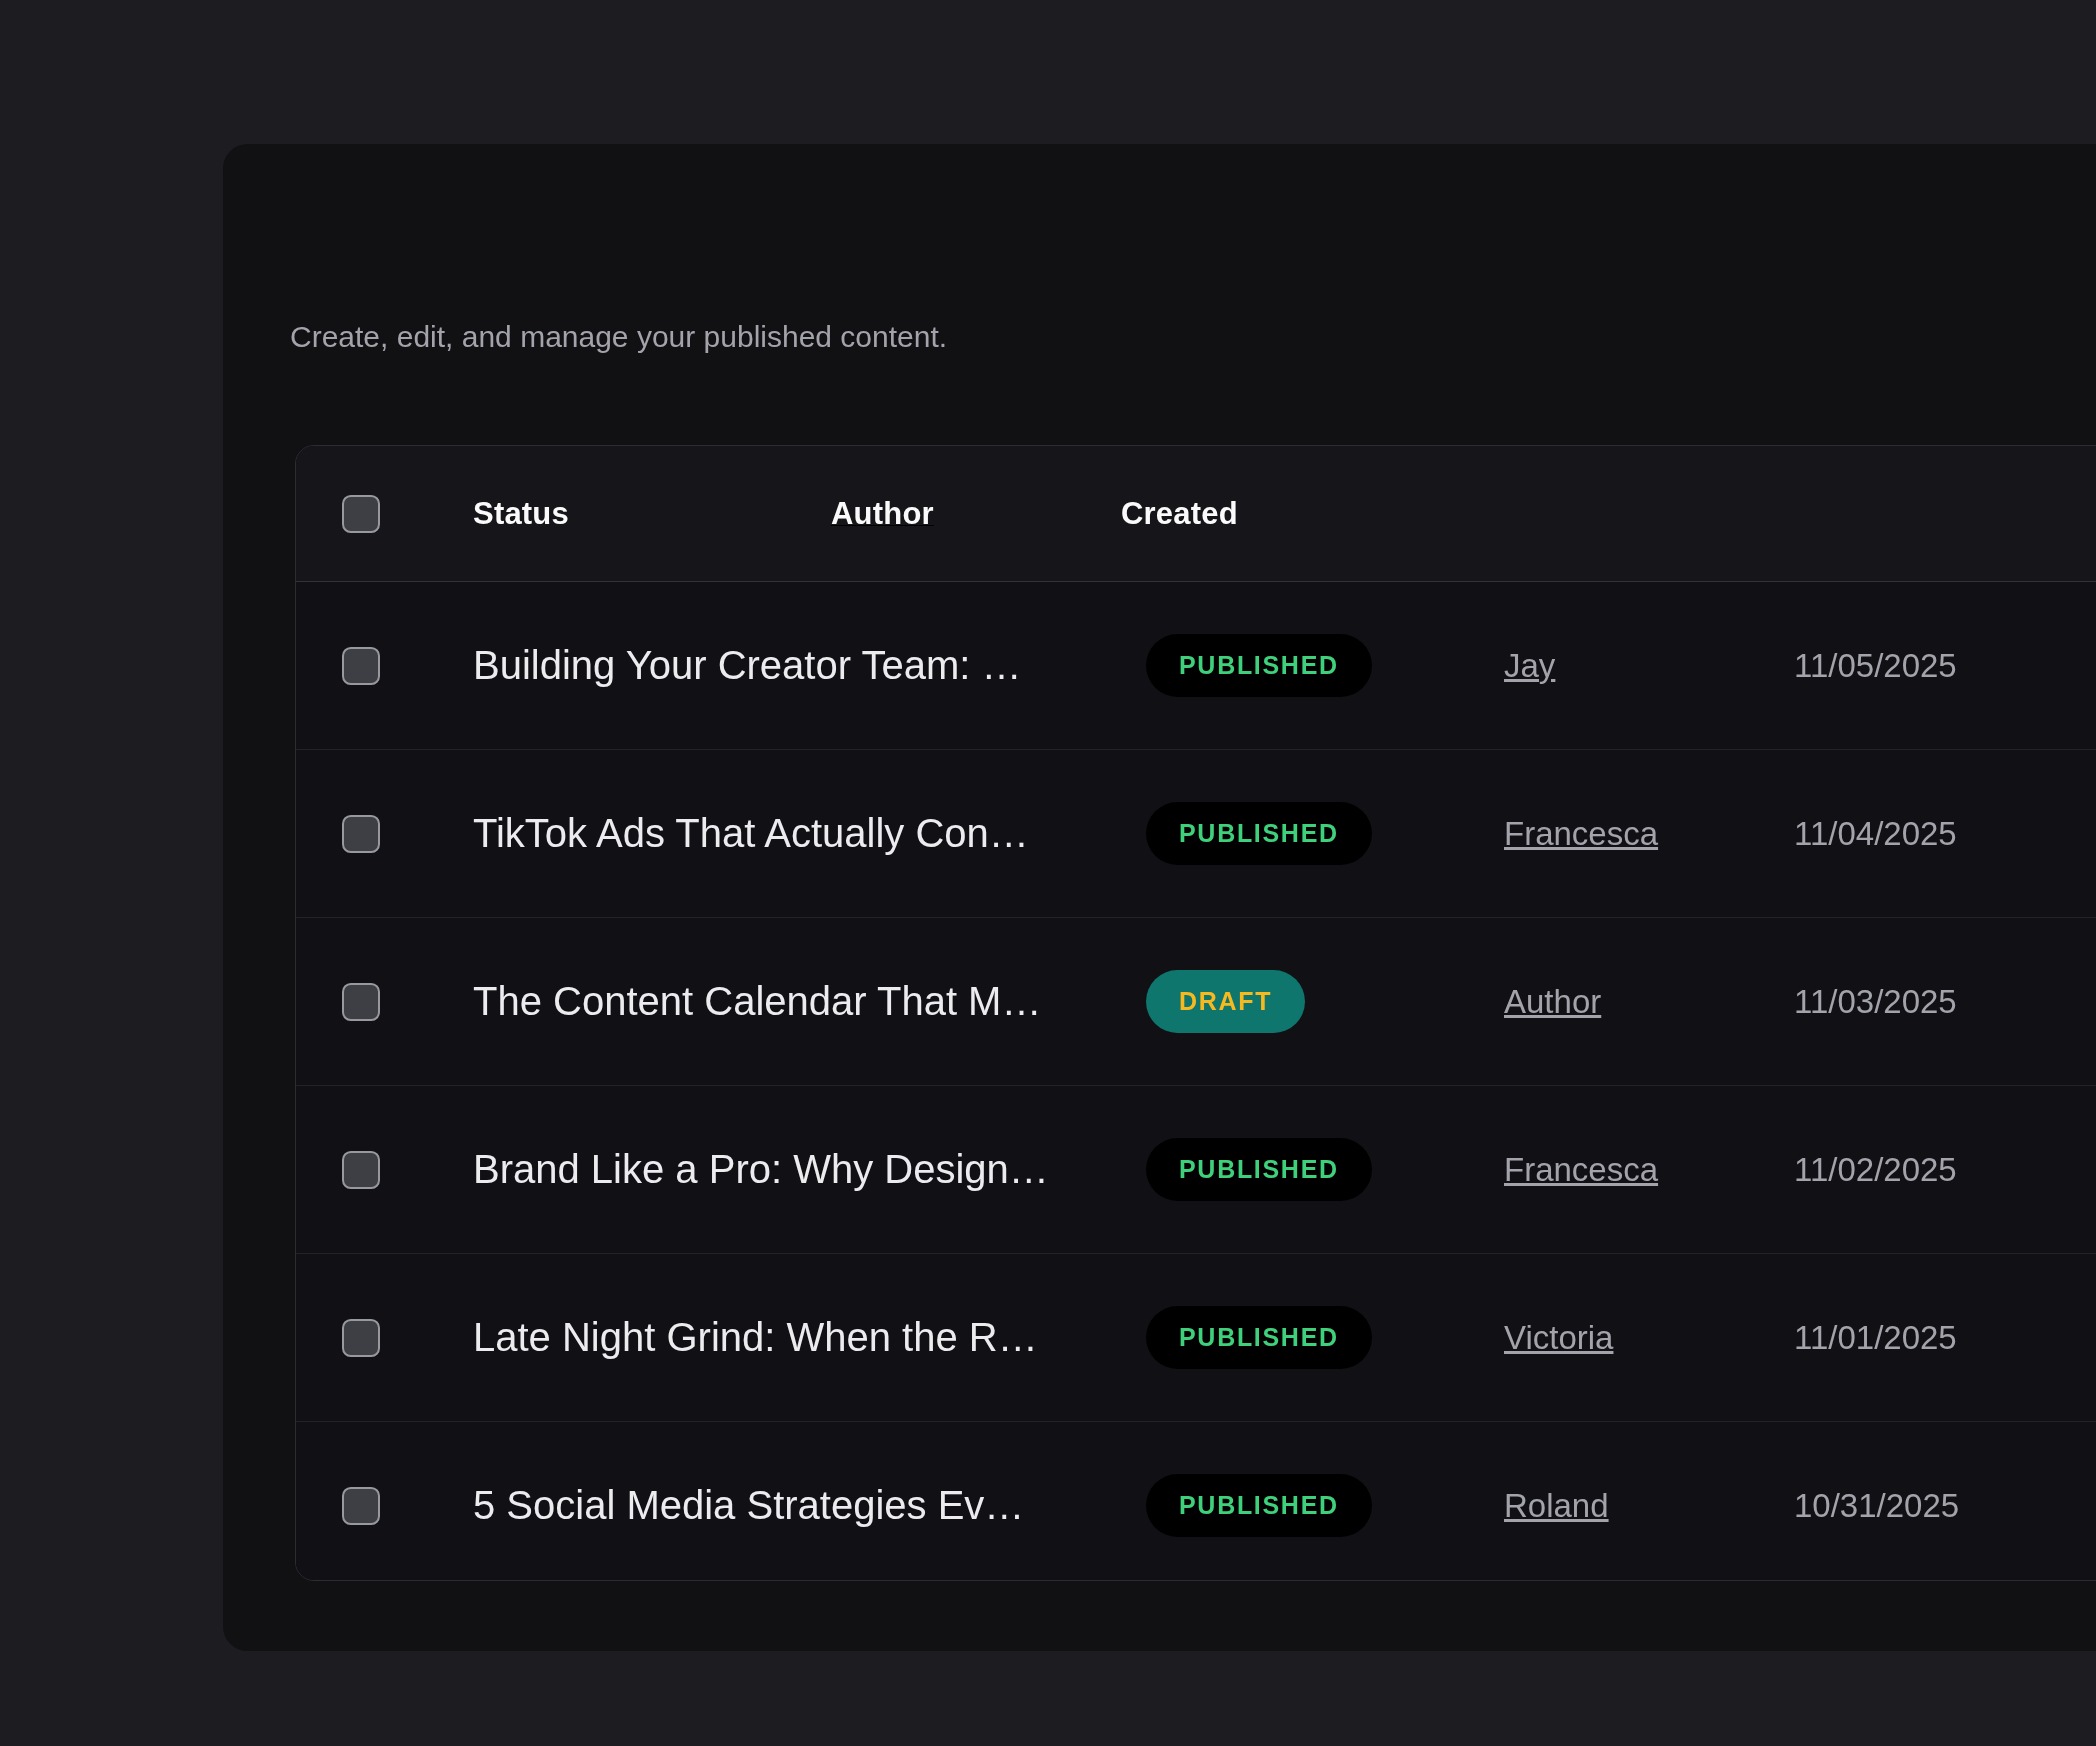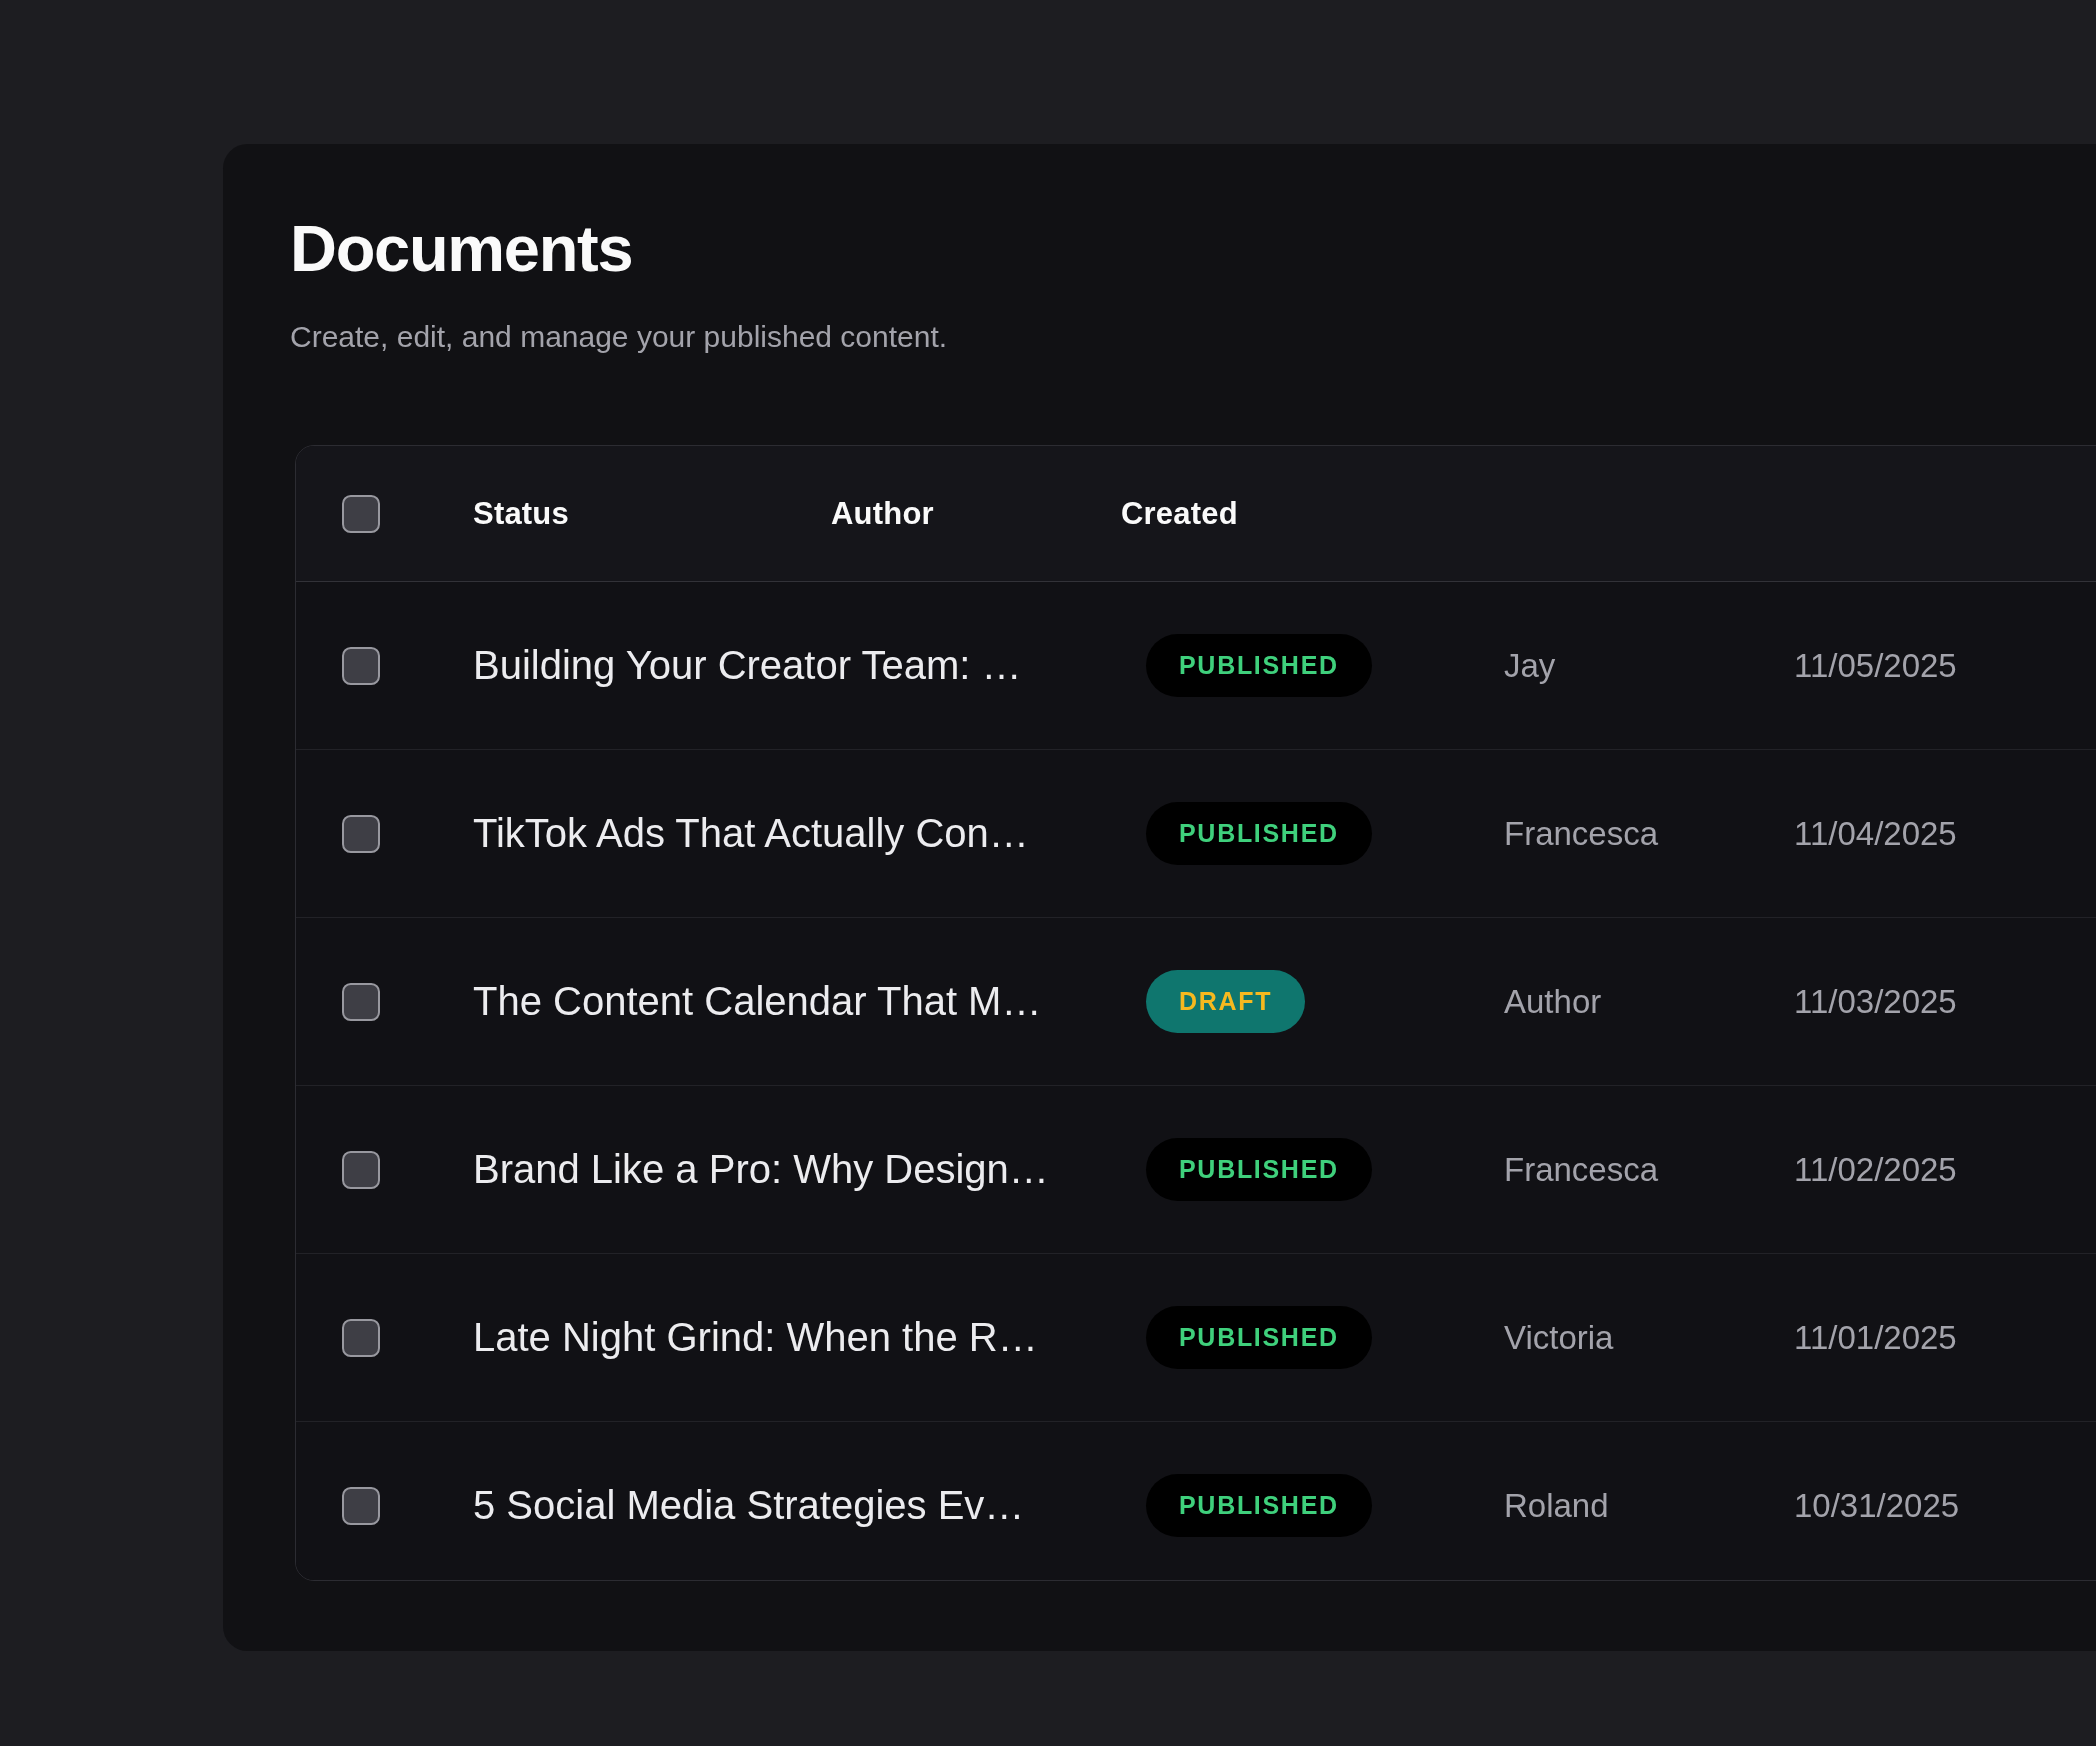--- a/index.html
+++ b/index.html
@@ -75,21 +75,21 @@
     align-items: center;
     padding-left: 46px;
     border-bottom: 1.7px solid #222227;
     background: #111115;
   }
   .trow:last-child { border-bottom: none; }
 
   .cell-check   { width: 131px; flex: 0 0 131px; display: flex; align-items: center; }
   .cell-title   { width: 673px; flex: 0 0 673px; overflow: hidden; white-space: nowrap; }
   .cell-status  { width: 358px; flex: 0 0 358px; }
-  .cell-author  { width: 290px; flex: 0 0 290px; }
+  .cell-author  { width: 290px; flex: 0 0 290px; text-decoration: underline; }
   .cell-created { flex: 1 1 auto; }
 
   .th-label {
     font-size: 31px;
     font-weight: 600;
     color: #fafafa;
     letter-spacing: 0.2px;
   }
 
   .checkbox {
@@ -126,21 +126,20 @@
     text-transform: uppercase;
   }
   .pill.published { background: #000000; color: #3fd07c; }
   .pill.draft     { background: #0f766e; color: #f6b91f; }
 </style>
 </head>
 <body>
 
 <div class="card">
 
-  <h1 class="page-title">Documents</h1>
 
   <p class="page-subtitle">Create, edit, and manage your published content.</p>
 
   <div class="table-wrap">
 
     <div class="thead">
       <div class="cell-check">
         <span class="checkbox"></span>
       </div>
       <div class="cell-status">

